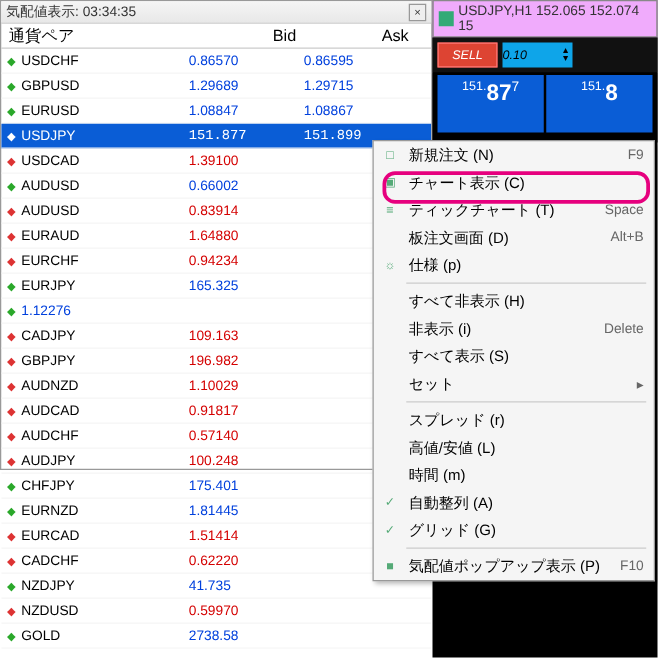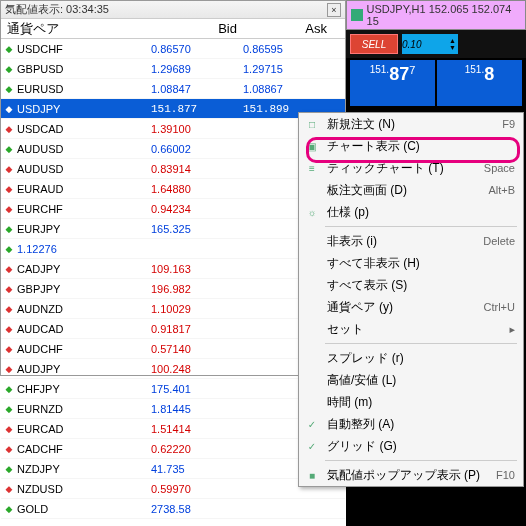--- a/index.html
+++ b/index.html
@@ -252,37 +252,32 @@
       <div class="short">Alt+B</div>
     </div>
     <div class="ctx-item">
       <div class="ico">☼</div>
       <div class="label">仕様 (p)</div>
       <div class="short"></div>
     </div>
     <div class="ctx-sep"></div>
     <div class="ctx-item">
       <div class="ico"></div>
+      <div class="label">すべて非表示 (H)</div>
+      <div class="short"></div>
+    </div>
+    <div class="ctx-item">
+      <div class="ico"></div>
       <div class="label">非表示 (i)</div>
       <div class="short">Delete</div>
     </div>
     <div class="ctx-item">
       <div class="ico"></div>
-      <div class="label">すべて非表示 (H)</div>
-      <div class="short"></div>
-    </div>
-    <div class="ctx-item">
-      <div class="ico"></div>
       <div class="label">すべて表示 (S)</div>
       <div class="short"></div>
-    </div>
-    <div class="ctx-item">
-      <div class="ico"></div>
-      <div class="label">通貨ペア (y)</div>
-      <div class="short">Ctrl+U</div>
     </div>
     <div class="ctx-item">
       <div class="ico"></div>
       <div class="label">セット</div>
       <div class="short">▸</div>
     </div>
     <div class="ctx-sep"></div>
     <div class="ctx-item">
       <div class="ico"></div>
       <div class="label">スプレッド (r)</div>

